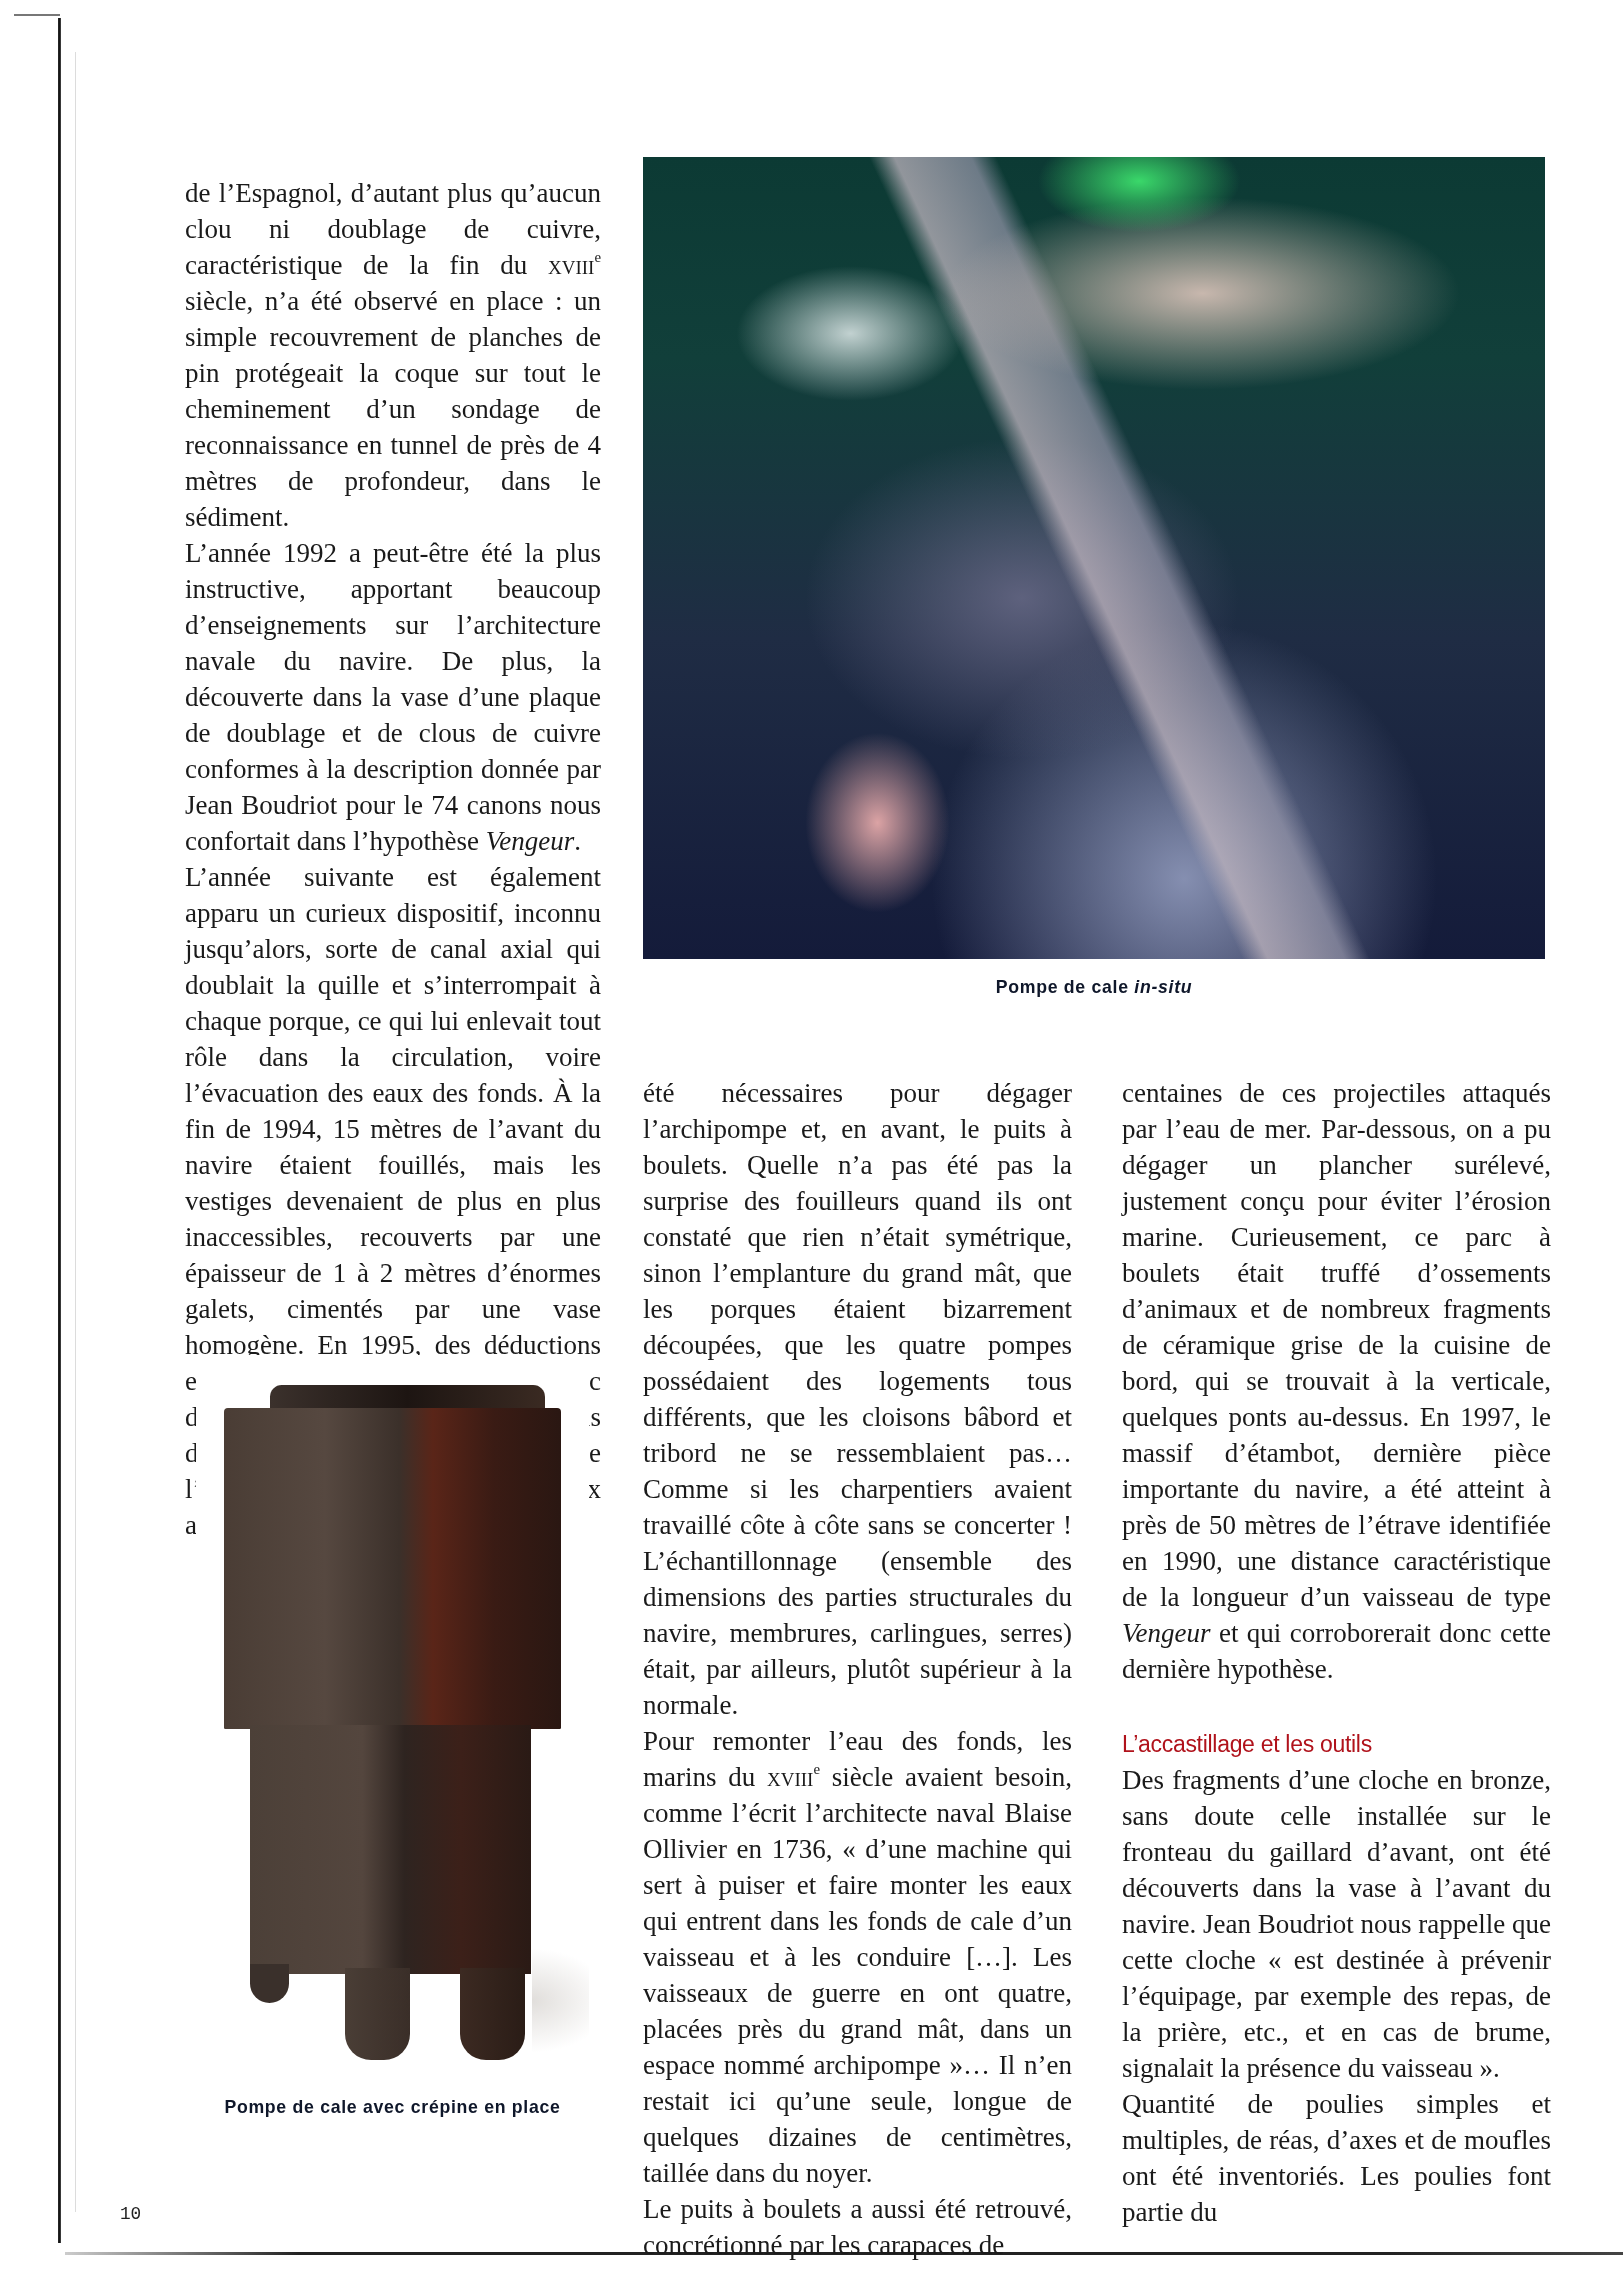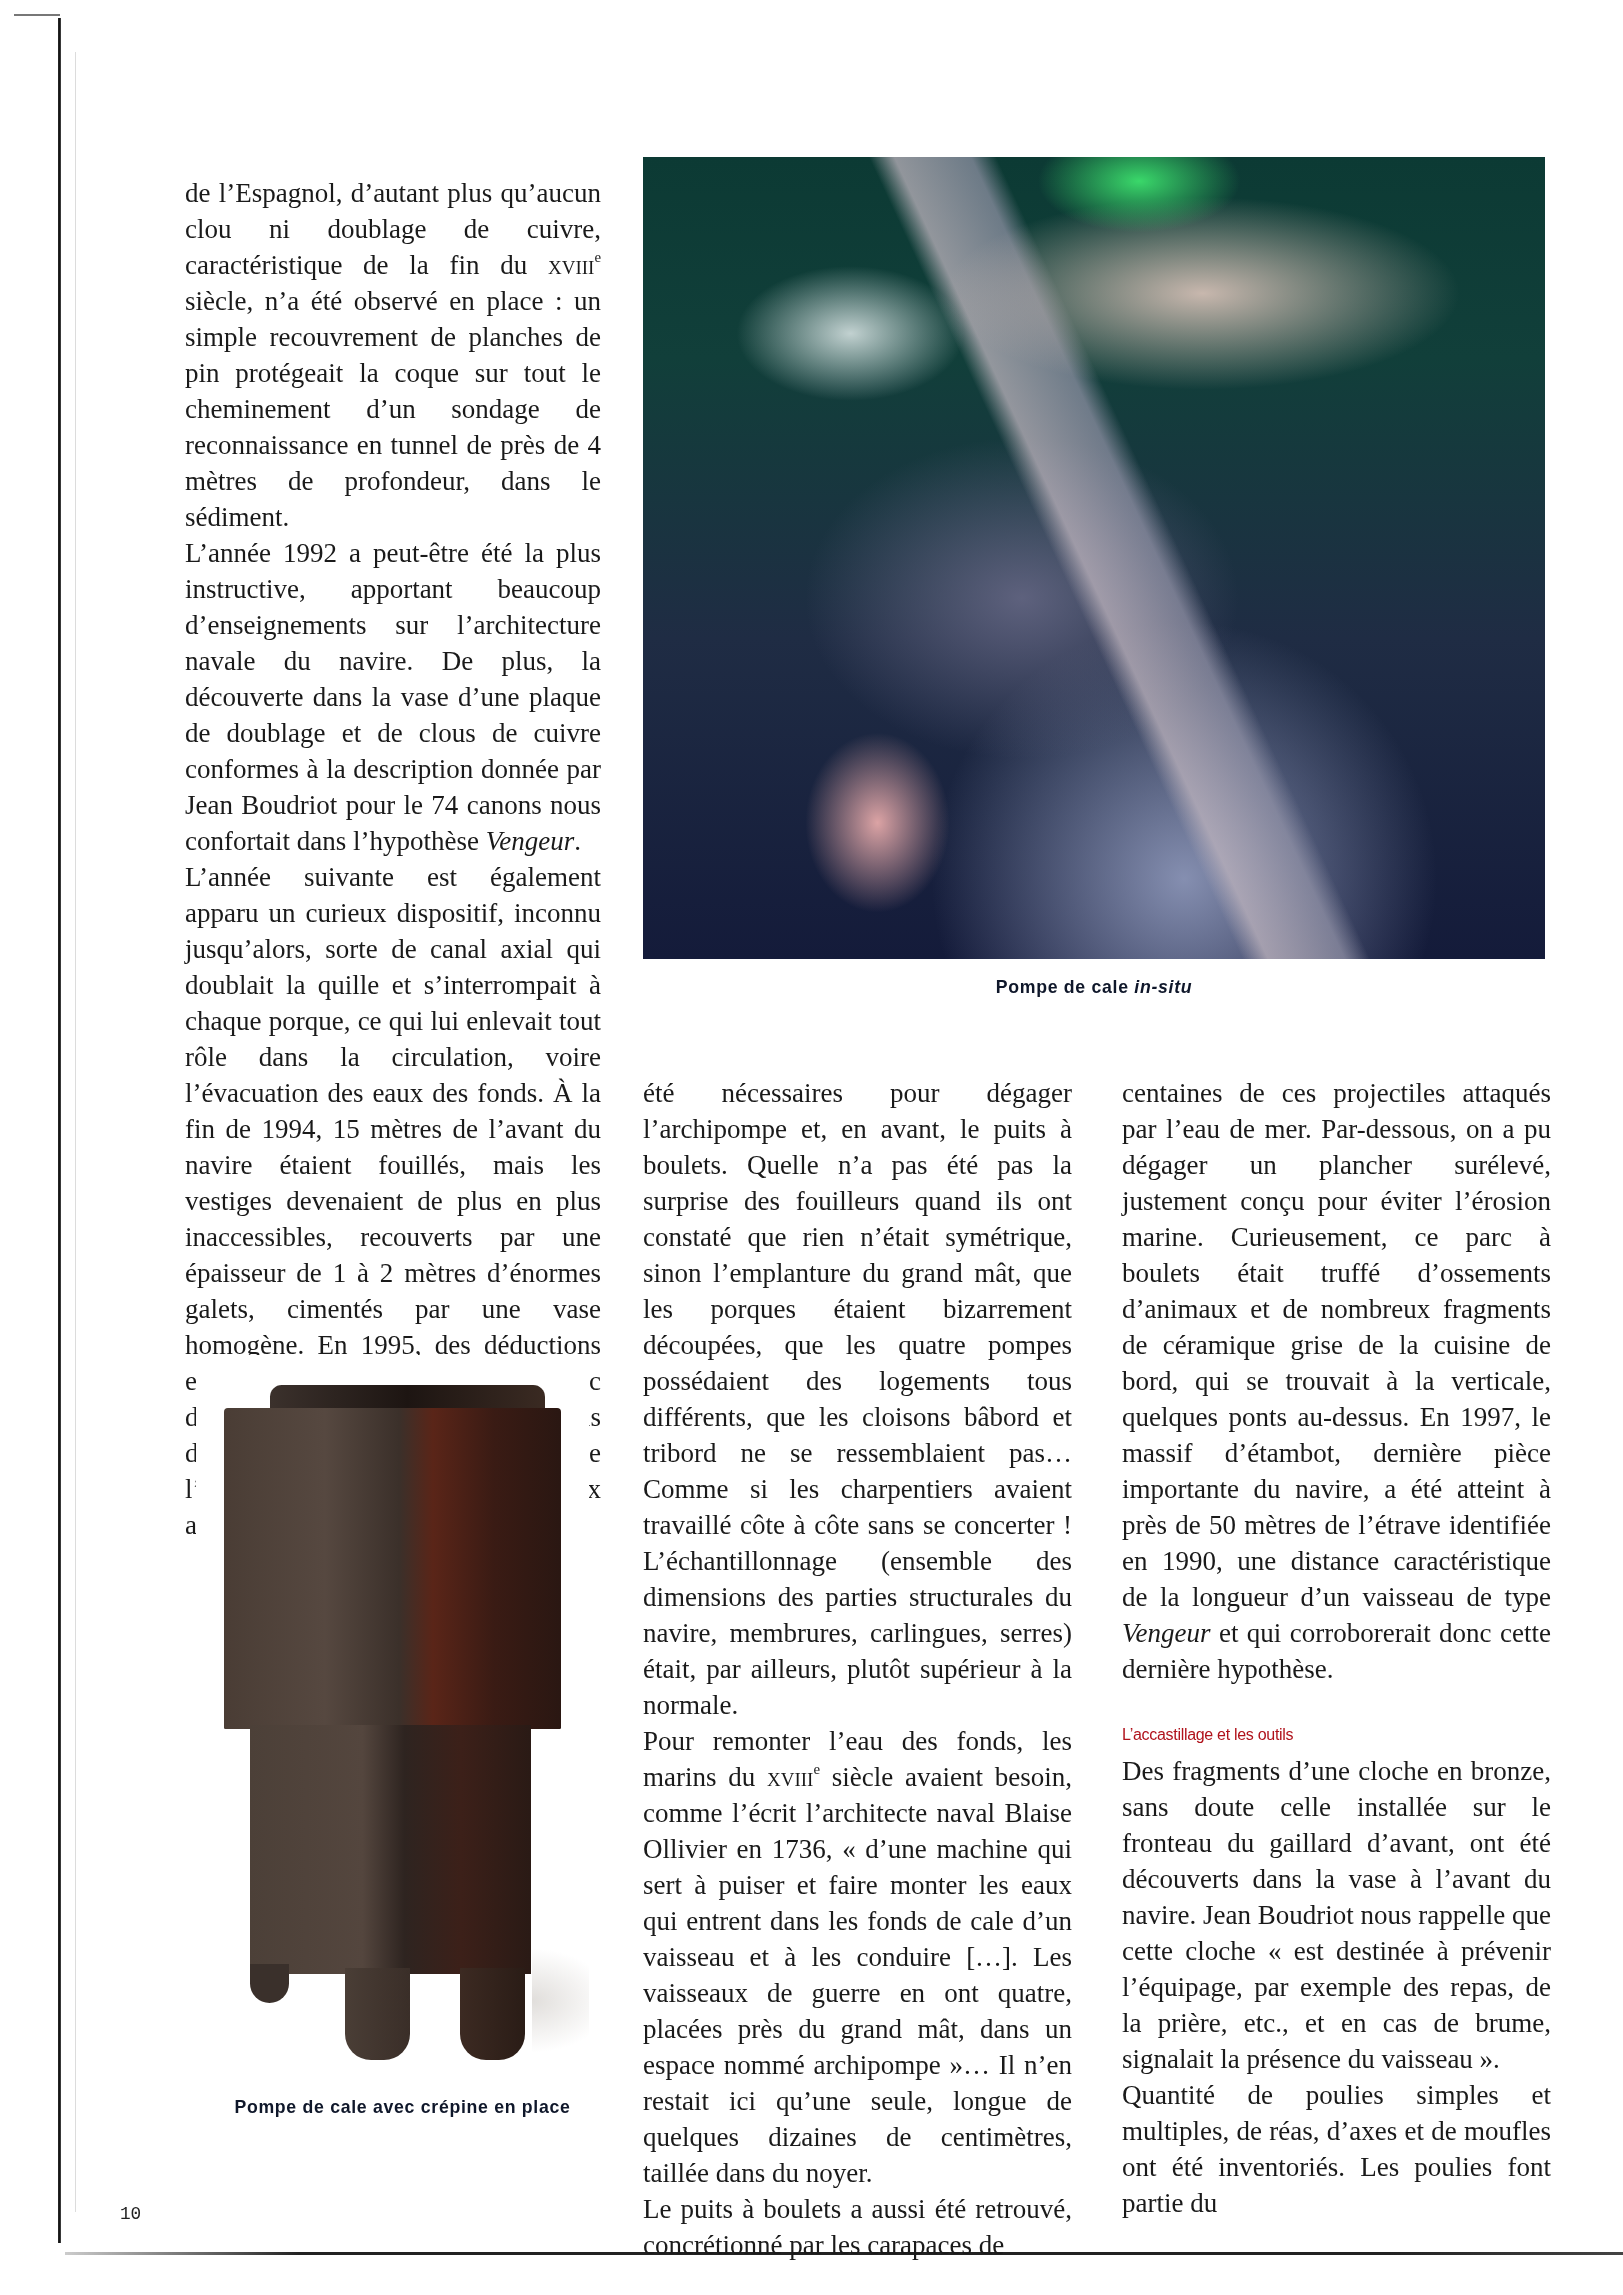--- a/index.html
+++ b/index.html
@@ -20,21 +20,21 @@
   .col p { margin: 0; text-indent: 0; }
   .col-left { left: 185px; top: 175px; width: 416px; }
   .col-mid  { left: 643px; top: 1075px; width: 429px; }
   .col-right{ left: 1122px; top: 1075px; width: 429px; }
 
   .smallcaps { font-variant: small-caps; }
   sup { font-size: 0.55em; vertical-align: 0.8em; line-height: 0; }
   em { font-style: italic; }
 
   .section-heading { font-family: "Liberation Sans", "DejaVu Sans", sans-serif; font-stretch: condensed;
-                     color: #b0121b; font-size: 16px; line-height: 36px; margin-top: 30px;
+                     color: #b0121b; font-size: 23px; line-height: 36px; margin-top: 39px;
                      letter-spacing: -0.3px; }
 
   .photo { position: absolute; overflow: hidden; }
   .photo-insitu { left: 643px; top: 157px; width: 902px; height: 802px;
     background:
       radial-gradient(ellipse 18% 12% at 23% 22%, rgba(225,235,235,0.85), rgba(120,170,170,0) 70%),
       radial-gradient(ellipse 14% 8% at 55% 3%, #3ad86a, rgba(58,216,106,0) 80%),
       radial-gradient(ellipse 38% 16% at 62% 17%, rgba(210,190,180,0.95), rgba(160,140,140,0) 75%),
       radial-gradient(ellipse 10% 14% at 26% 83%, rgba(230,170,170,0.95), rgba(200,140,140,0) 80%),
       linear-gradient(65deg, rgba(0,0,0,0) 47%, rgba(190,180,190,0.75) 49%, rgba(150,150,170,0.7) 55%, rgba(0,0,0,0) 57%),
@@ -56,21 +56,21 @@
     background: linear-gradient(90deg, #4a3e36, #3a2e28); border-radius: 0 0 26px 26px; }
   .pump-foot.f1 { left: 121px; }
   .pump-foot.f2 { left: 236px; background: linear-gradient(90deg, #3c2a22, #2a1c16); }
   .pump-foot.f0 { left: 26px; width: 39px; height: 39px; top: 579px; background: #3a302b; }
   .pump-shadow { position: absolute; left: 308px; top: 563px; width: 79px; height: 105px;
     background: radial-gradient(ellipse at left, rgba(200,195,190,0.55), rgba(255,255,255,0) 70%); }
 
   .caption { position: absolute; font-family: "Liberation Sans", "DejaVu Sans", sans-serif;
              font-weight: bold; font-size: 17.7px; letter-spacing: 0.7px; color: #0f172a; text-align: center; }
   .caption-insitu { left: 643px; top: 977px; width: 902px; }
-  .caption-pump { left: 206px; top: 2097px; width: 393px; }
+  .caption-pump { left: 196px; top: 2097px; width: 393px; }
 
   .page-number { position: absolute; left: 120px; top: 2204px; font-family: Liberation Mono, monospace;
                  font-size: 17.7px; color: #222; }
 </style>
 </head>
 <body>
 
 <div class="scan-edge-top"></div>
 <div class="scan-edge-left"></div>
 <div class="scan-edge-left-faint"></div>

